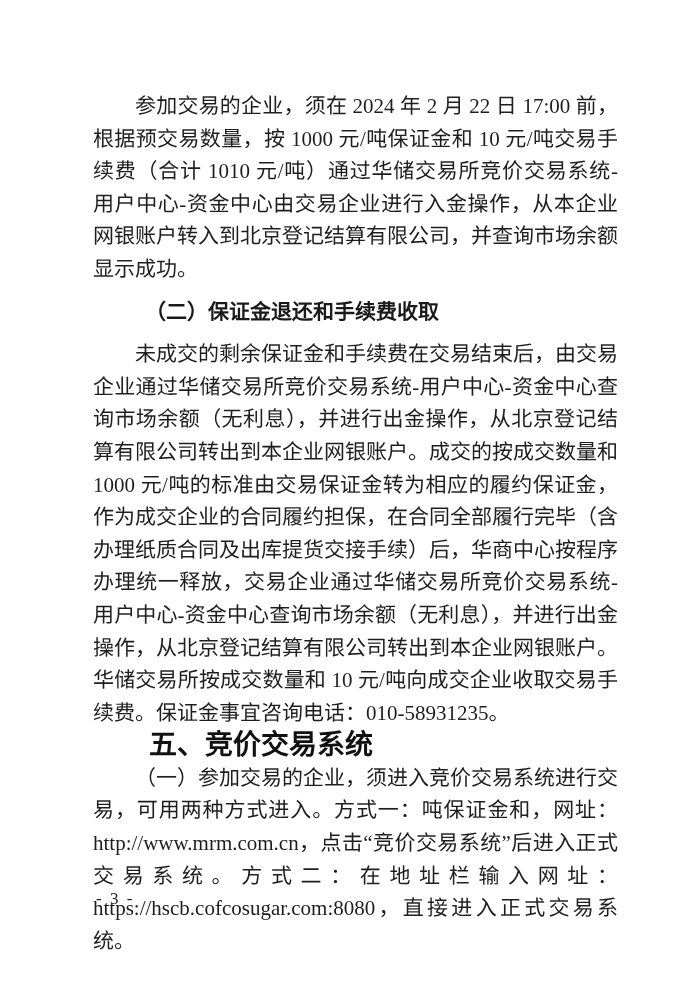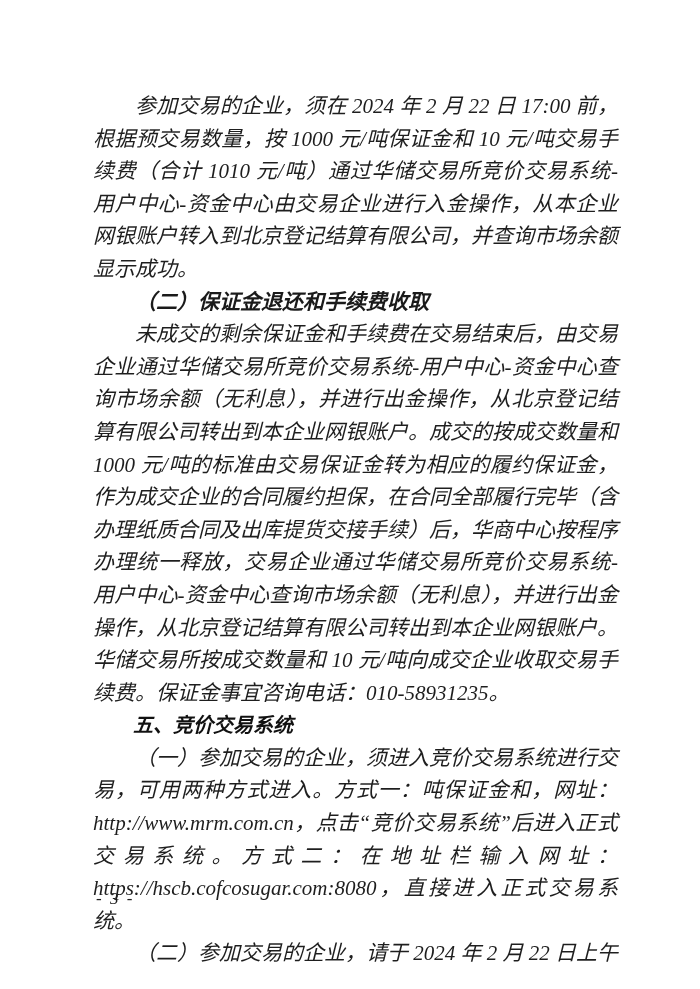--- a/index.html
+++ b/index.html
@@ -12,47 +12,46 @@
     height: 989px;
     overflow: hidden;
   }
   .page {
     position: relative;
     width: 700px;
     height: 989px;
     box-sizing: border-box;
     background: #ffffff;
     padding: 90px 82px 12px 93px;
-    font-style: italic;
   }
   .content {
     font-family: "Liberation Serif", "DejaVu Serif", serif;
     font-size: 21px;
     line-height: 32.6px;
     color: #1e1e1e;
     text-align: justify;
     text-justify: inter-character;
   }
   .para {
     margin: 0;
     text-indent: 2em;
   }
   .subheading {
-    margin: 0;
+    margin: 10px;
     text-indent: 2em;
     font-size: 21px;
     font-weight: 700;
     line-height: 32.6px;
     font-family: "Liberation Serif", "DejaVu Serif", serif;
     color: #1a1a1a;
   }
   .heading-l1 {
     margin: 0;
     text-indent: 2em;
-    font-size: 20px;
+    font-size: 28px;
     font-weight: 700;
     line-height: 32.6px;
     font-family: "Liberation Sans", "DejaVu Sans", sans-serif;
     color: #111111;
   }
   .page-footer {
     position: absolute;
     left: 96px;
     top: 889px;
     font-family: "Liberation Serif", "DejaVu Serif", serif;
@@ -64,16 +63,15 @@
 </head>
 <body>
 
 <div class="page">
   <div class="content">
     <p class="para">参加交易的企业，须在 2024 年 2 月 22 日 17:00 前，根据预交易数量，按 1000 元/吨保证金和 10 元/吨交易手续费（合计 1010 元/吨）通过华储交易所竞价交易系统-用户中心-资金中心由交易企业进行入金操作，从本企业网银账户转入到北京登记结算有限公司，并查询市场余额显示成功。</p>
     <h3 class="subheading">（二）保证金退还和手续费收取</h3>
     <p class="para">未成交的剩余保证金和手续费在交易结束后，由交易企业通过华储交易所竞价交易系统-用户中心-资金中心查询市场余额（无利息），并进行出金操作，从北京登记结算有限公司转出到本企业网银账户。成交的按成交数量和 1000 元/吨的标准由交易保证金转为相应的履约保证金，作为成交企业的合同履约担保，在合同全部履行完毕（含办理纸质合同及出库提货交接手续）后，华商中心按程序办理统一释放，交易企业通过华储交易所竞价交易系统-用户中心-资金中心查询市场余额（无利息），并进行出金操作，从北京登记结算有限公司转出到本企业网银账户。华储交易所按成交数量和 10 元/吨向成交企业收取交易手续费。保证金事宜咨询电话：010-58931235。</p>
     <h2 class="heading-l1">五、竞价交易系统</h2>
     <p class="para">（一）参加交易的企业，须进入竞价交易系统进行交易，可用两种方式进入。方式一：吨保证金和，网址：http://www.mrm.com.cn，点击“竞价交易系统”后进入正式交易系统。方式二：在地址栏输入网址：https://hscb.cofcosugar.com:8080，直接进入正式交易系统。</p>
-    <p class="para">（二）参加交易的企业，请于 2024 年 2 月 22 日上午</p>
   </div>
   <div class="page-footer">- 3 -</div>
 </div>
 
 </body></html>

